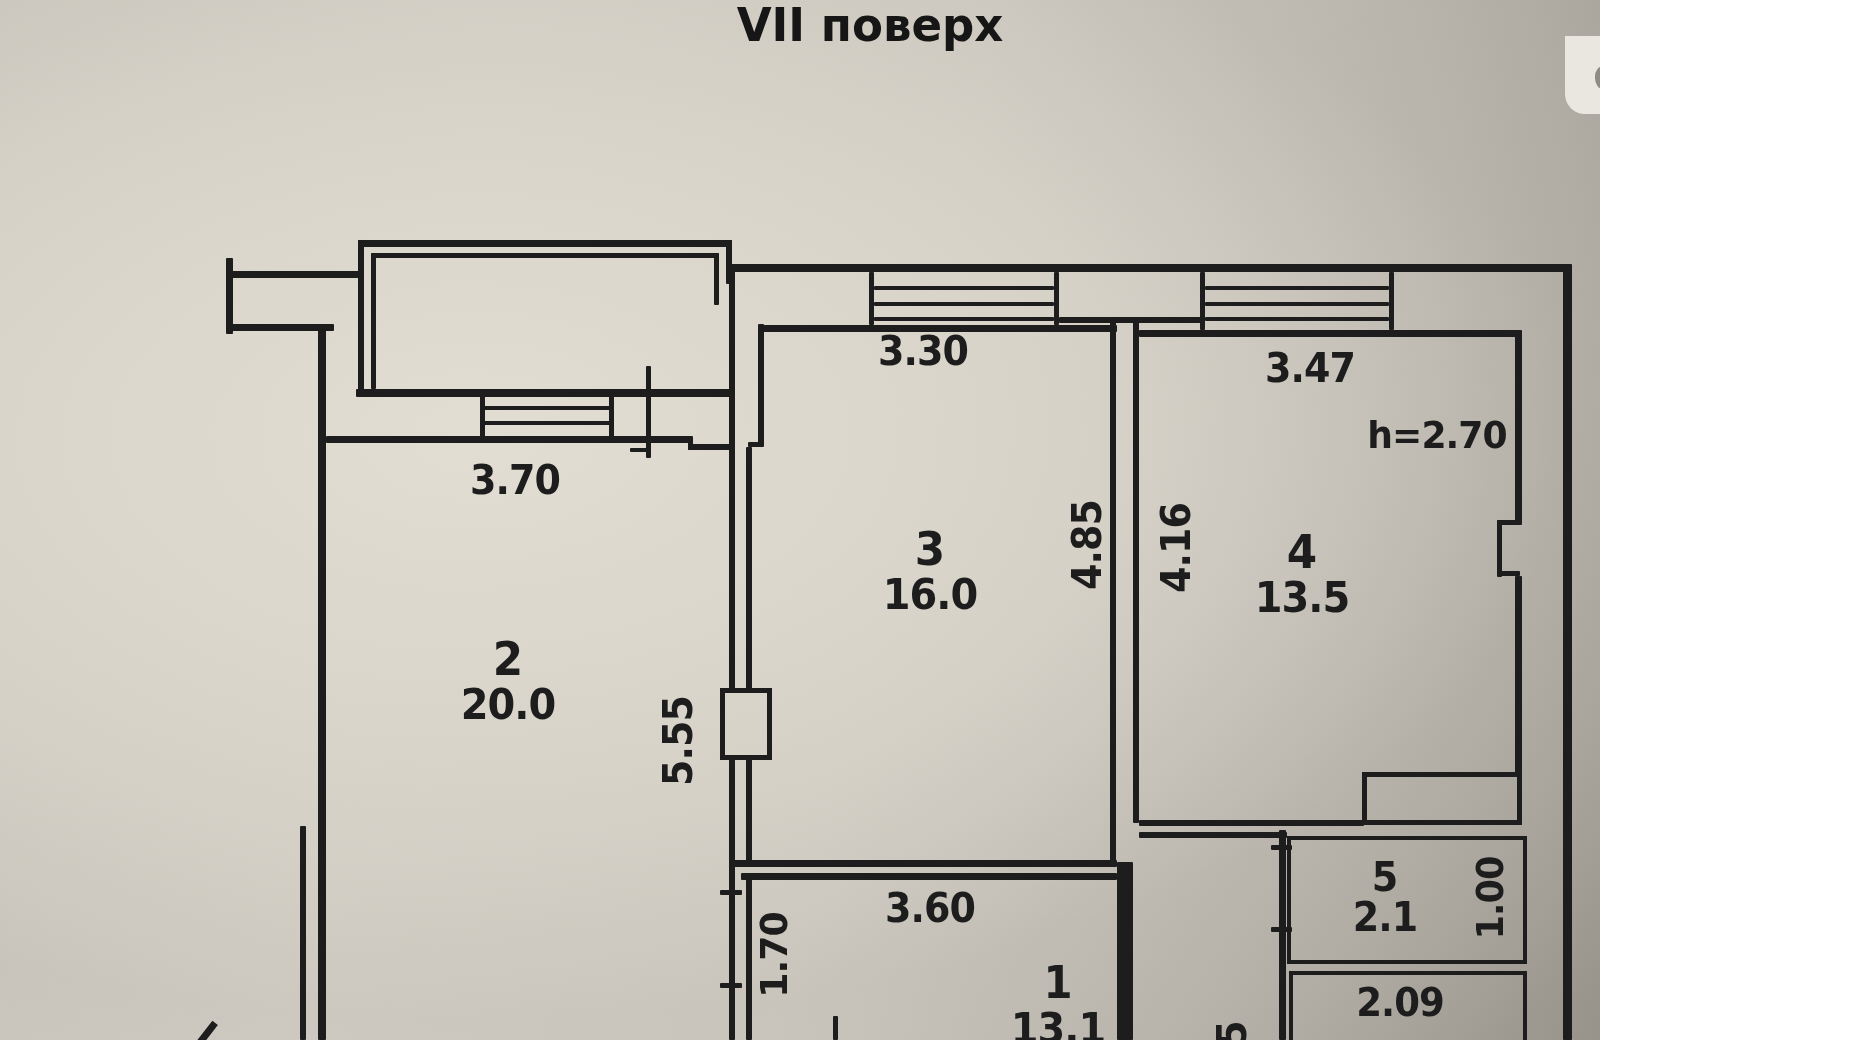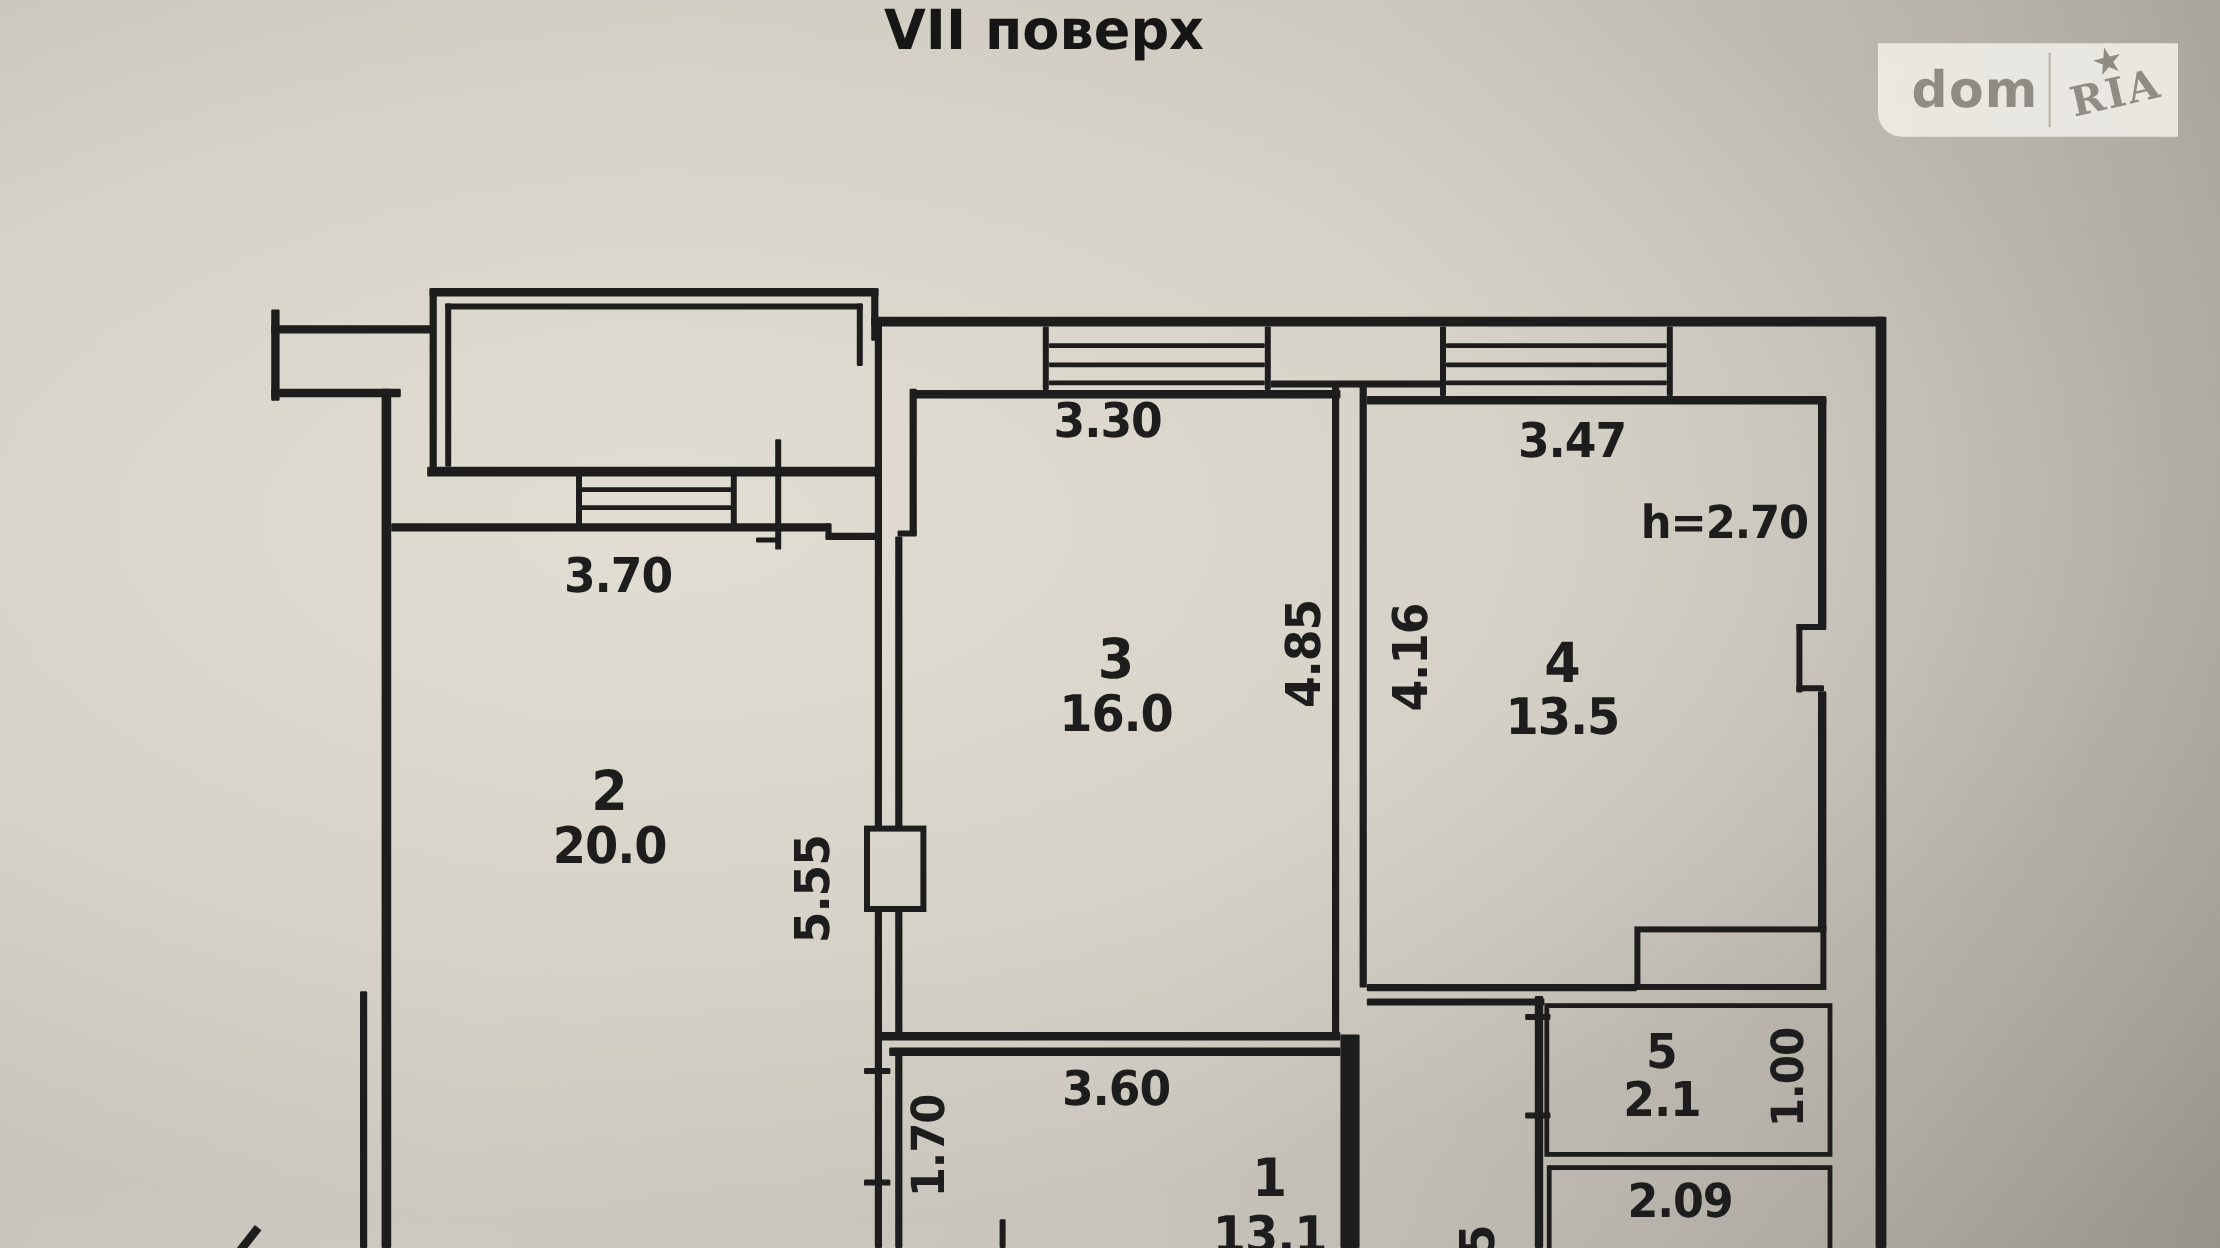--- a/index.html
+++ b/index.html
@@ -1,17 +1,17 @@
 <!DOCTYPE html>
 <html><head>
 <meta charset="utf-8">
 <style>
   html,body{margin:0;padding:0;}
   #stage{
-    position:relative;width:1850px;height:1040px;overflow:hidden;
+    position:relative;width:1600px;height:1040px;overflow:hidden;
     font-family:"DejaVu Sans","Liberation Sans",sans-serif;
     background-color:#c9c5bb;
     background-image:
       radial-gradient(ellipse 95% 78% at 30% 42%, rgba(226,222,212,.96) 0%, rgba(216,212,202,.88) 42%, rgba(196,192,184,.45) 72%, rgba(0,0,0,0) 100%),
       linear-gradient(102deg, #c8c4ba 0%, #d3cfc5 28%, #ccc8be 55%, #aeaaa2 82%, #98938b 100%);
   }
   .ink{position:absolute;background:#1d1d1d;border-radius:1px;}
   .box{position:absolute;border:4px solid #1d1d1d;background:transparent;}
   .dim{
     position:absolute;color:#1d1d1d;font-weight:bold;font-size:40px;letter-spacing:-1px;

